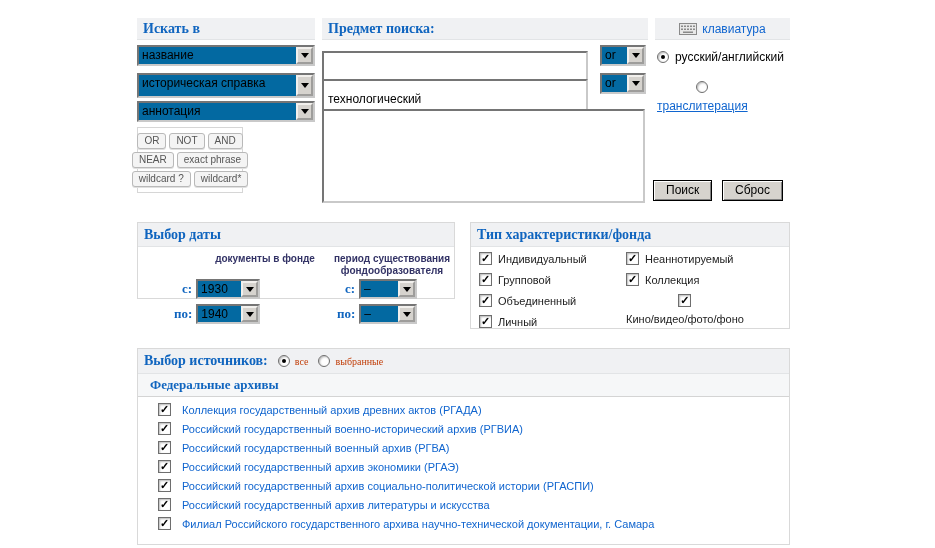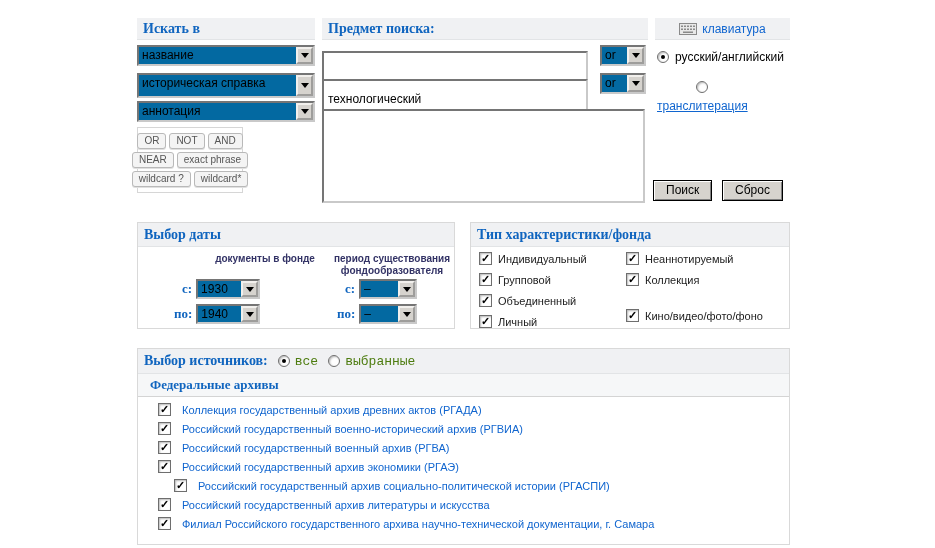--- a/index.html
+++ b/index.html
@@ -42,21 +42,21 @@
   .rad { width:12px; height:12px; border-radius:50%; background:#fff; border:1px solid #6e6e6e;
          box-shadow: inset 1px 1px 2px rgba(0,0,0,.28); flex:none; position:relative; cursor:pointer; }
   .rad.sel::after { content:""; position:absolute; left:3px; top:3px; width:4px; height:4px; border-radius:50%; background:#000; }
 
   .row { display:flex; align-items:center; gap:6px; }
 
   .seclbl { font-weight:bold; color:#333366; font-size:10px; text-align:center; line-height:12px; }
   .bluebold { font-family:"Liberation Serif", serif; font-weight:bold; color:#1065bf; font-size:13px; }
   .link { color:#1065cf; text-decoration:none; cursor:pointer; }
   .ulink { color:#1065cf; text-decoration:underline; cursor:pointer; }
-  .serifdark { font-family:Liberation Mono, monospace; font-size:13px; color:#4d7c0f; }
+  .serifdark { font-family:Liberation Serif, serif; font-size:10px; color:#c2410c; }
 
   .secbox { border:1px solid #d9d9d9; background:#fff; }
   .subband { background:#f6f7f8; border-bottom:1px solid #d4d4d4; display:flex; align-items:center; padding:0 12px; }
 </style>
 </head>
 <body>
 
 <div class="page">
 
   <div class="abs band" style="left:137px; top:18px; width:178px; height:22px;">
@@ -145,21 +145,21 @@
     <span style="font-size:12px; color:#000;">русский/английский</span>
   </div>
   <div class="abs row" style="left:657px; top:81px;flex-direction:column;">
     <span class="rad"></span>
     <span class="ulink" style="font-size:12px;">транслитерация</span>
   </div>
 
   <button class="abs btn3d" style="left:653px; top:180px;">Поиск</button>
   <button class="abs btn3d" style="left:722px; top:180px;">Сброс</button>
 
-  <div class="abs secbox" style="left:137px; top:222px; width:318px; height:107px;">
+  <div class="abs secbox" style="left:137px; top:222px; width:318px; height:77px;">
     <div class="band" style="height:24px;">
       <span class="hdr">Выбор даты</span>
     </div>
     <div class="abs seclbl" style="left:52px; top:30px; width:150px;">документы в фонде</div>
     <div class="abs seclbl" style="left:195px; top:30px; width:118px;">период существования фондообразователя</div>
 
     <div class="abs row" style="left:44px; top:56px; gap:4px;">
       <span class="bluebold">с:</span>
       <span class="wsel" style="width:64px; height:20px;">
         <span class="val">1930</span>
@@ -219,21 +219,21 @@
       <span>Личный</span>
     </div>
     <div class="abs row" style="left:155px; top:29px;">
       <span class="cb checked"></span>
       <span>Неаннотируемый</span>
     </div>
     <div class="abs row" style="left:155px; top:50px;">
       <span class="cb checked"></span>
       <span>Коллекция</span>
     </div>
-    <div class="abs row" style="left:155px; top:86px;">
+    <div class="abs row" style="left:155px; top:71px;flex-direction:column;">
       <span class="cb checked"></span>
       <span>Кино/видео/фото/фоно</span>
     </div>
   </div>
 
   <div class="abs secbox" style="left:137px; top:348px; width:653px; height:197px;">
     <div class="band" style="height:25px; gap:10px;">
       <span class="hdr">Выбор источников:</span>
       <span class="row" style="gap:5px;">
         <span class="rad sel"></span>
@@ -257,21 +257,21 @@
       <span class="link" style="margin-left:5px;">Российский государственный военно-исторический архив (РГВИА)</span>
     </div>
     <div class="abs row" style="left:20px; top:92px;">
       <span class="cb checked"></span>
       <span class="link" style="margin-left:5px;">Российский государственный военный архив (РГВА)</span>
     </div>
     <div class="abs row" style="left:20px; top:111px;">
       <span class="cb checked"></span>
       <span class="link" style="margin-left:5px;">Российский государственный архив экономики (РГАЭ)</span>
     </div>
-    <div class="abs row" style="left:36px; top:130px;">
+    <div class="abs row" style="left:20px; top:130px;">
       <span class="cb checked"></span>
       <span class="link" style="margin-left:5px;">Российский государственный архив социально-политической истории (РГАСПИ)</span>
     </div>
     <div class="abs row" style="left:20px; top:149px;">
       <span class="cb checked"></span>
       <span class="link" style="margin-left:5px;">Российский государственный архив литературы и искусства</span>
     </div>
     <div class="abs row" style="left:20px; top:168px;">
       <span class="cb checked"></span>
       <span class="link" style="margin-left:5px;">Филиал Российского государственного архива научно-технической документации, г. Самара</span>

